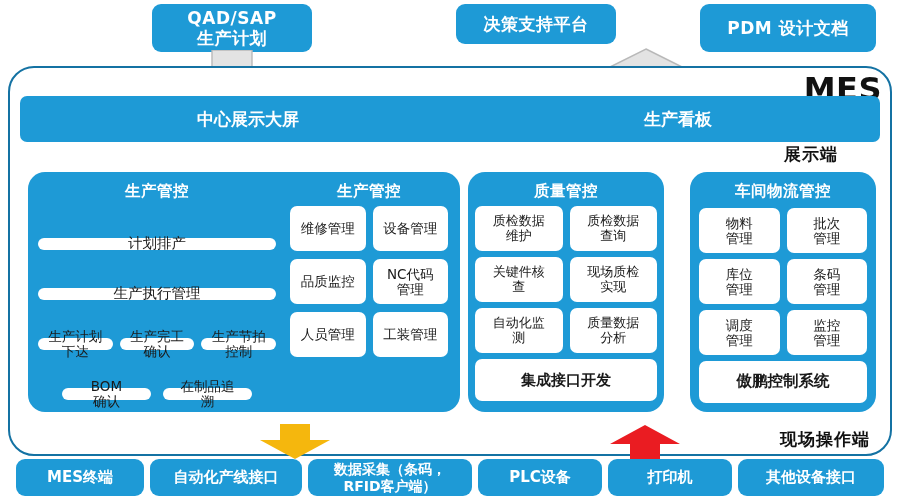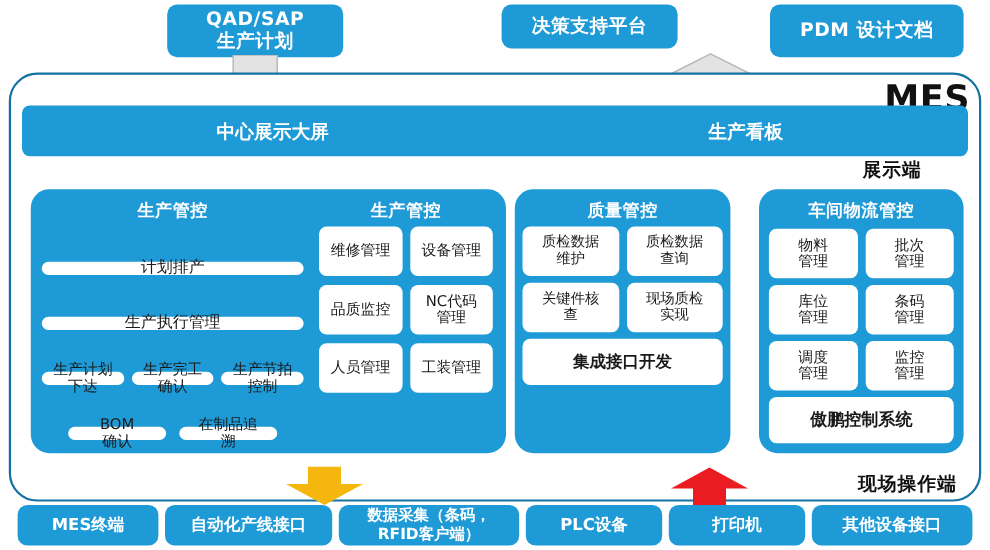--- a/index.html
+++ b/index.html
@@ -221,20 +221,24 @@
     <div class="col-title">质量管控</div>
     <div class="cells">
       <div class="row">
         <div class="cell">质检数据<br>维护</div>
         <div class="cell">质检数据<br>查询</div>
       </div>
       <div class="row">
         <div class="cell">关键件核<br>查</div>
         <div class="cell">现场质检<br>实现</div>
       </div>
+      <div class="row">
+        <div class="cell">自动化监<br>测</div>
+        <div class="cell">质量数据<br>分析</div>
+      </div>
       <div class="row r-wide">
         <div class="cell">集成接口开发</div>
       </div>
     </div>
   </div>
 
   <div class="panel" id="panel-c">
     <div class="col-title">车间物流管控</div>
     <div class="cells">
       <div class="row">

